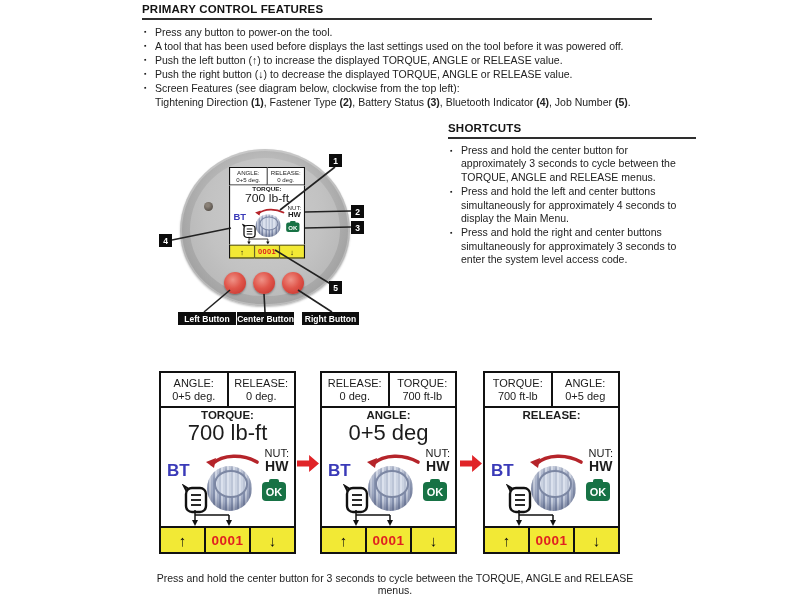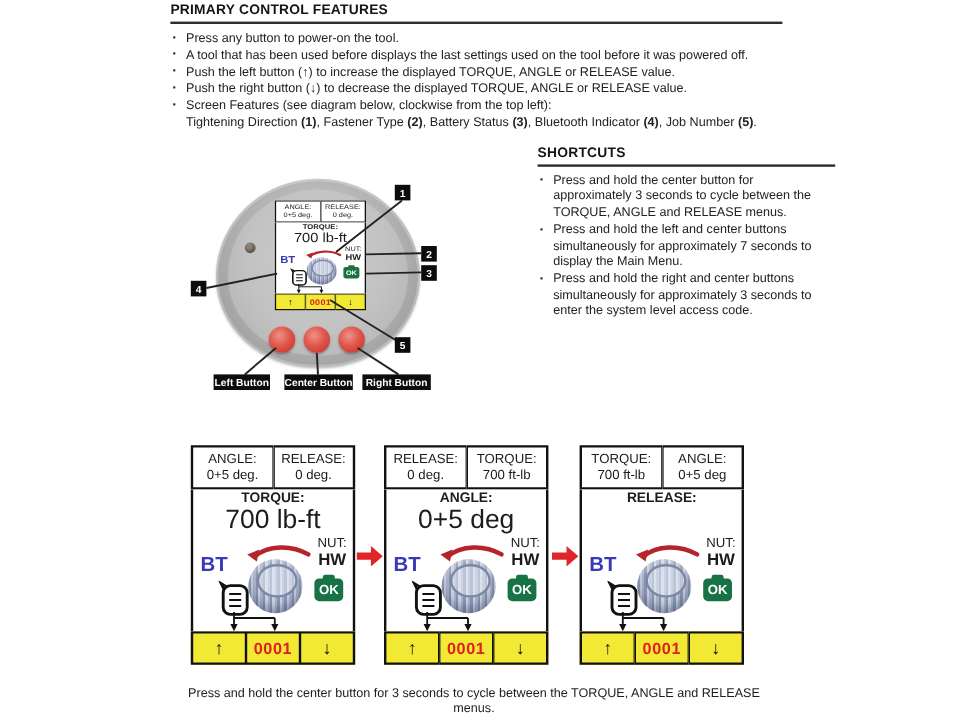--- a/index.html
+++ b/index.html
@@ -98,21 +98,21 @@
       <li>Screen Features (see diagram below, clockwise from the top left):</li>
     </ul>
   <div id="primary-detail"><span>Tightening Direction </span><span style="font-weight: bold;">(1)</span><span>, Fastener Type </span><span style="font-weight: bold;">(2)</span><span>, Battery Status </span><span style="font-weight: bold;">(3)</span><span>, Bluetooth Indicator </span><span style="font-weight: bold;">(4)</span><span>, Job Number </span><span style="font-weight: bold;">(5)</span><span>.</span></div>
 </div>
 
 <div id="shortcuts-block" class="abs">
   <div class="section-title">SHORTCUTS</div>
   <div class="rule"></div>
   <ul class="blist">
       <li>Press and hold the center button for approximately 3 seconds to cycle between the TORQUE, ANGLE and RELEASE menus.</li>
-      <li>Press and hold the left and center buttons simultaneously for approximately 7 seconds to display the Main Menu.</li>
+      <li>Press and hold the left and center buttons simultaneously for approximately 4 seconds to display the Main Menu.</li>
       <li>Press and hold the right and center buttons simultaneously for approximately 3 seconds to enter the system level access code.</li>
     </ul>
 </div>
 
 <div id="device-area" class="abs">
   <div class="dev-body"></div>
   <div class="dev-face"></div>
   <div class="dev-hole"></div>
 
   <div class="mini-outer">
@@ -176,21 +176,21 @@
   <div class="callout" style="left:179px; top:14px;">1</div>
   <div class="callout" style="left:201px; top:65px;">2</div>
   <div class="callout" style="left:201px; top:81px;">3</div>
   <div class="callout" style="left:9px;   top:94px;">4</div>
   <div class="callout" style="left:179px; top:141px;">5</div>
 
   <div class="dev-btn" style="left:74px;  top:132px;"></div>
   <div class="dev-btn" style="left:103px; top:132px;"></div>
   <div class="dev-btn" style="left:132px; top:132px;"></div>
 
-  <div class="btn-label" style="left:28px;  width:47px;">Left Button</div>
+  <div class="btn-label" style="left:28px;  width:58px;">Left Button</div>
   <div class="btn-label" style="left:87px;  width:57px;">Center Button</div>
   <div class="btn-label" style="left:152px; width:57px;">Right Button</div>
 </div>
 
 <div class="screen cycle-screen" style="left:159px;">
   <div class="toprow">
     <div class="tcell">
       <div class="tl">ANGLE:</div>
       <div class="tv">0+5 deg.</div>
     </div>

